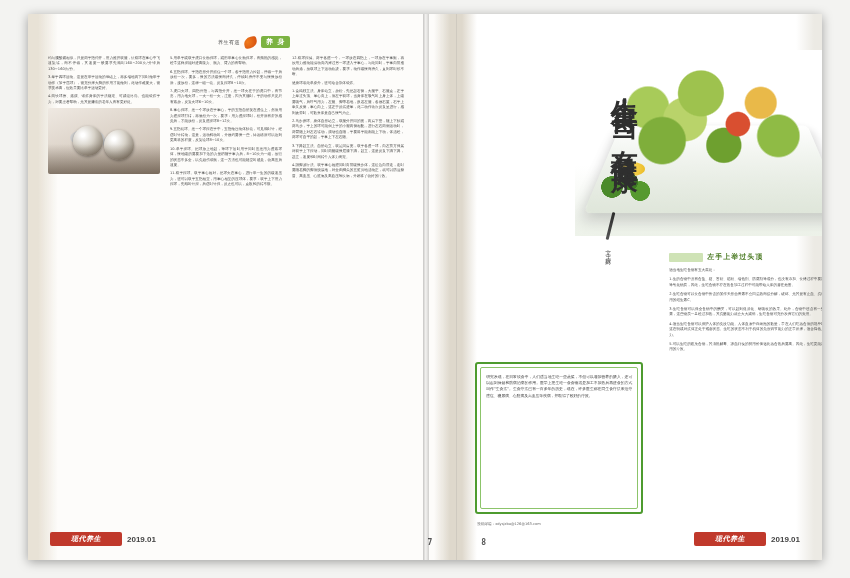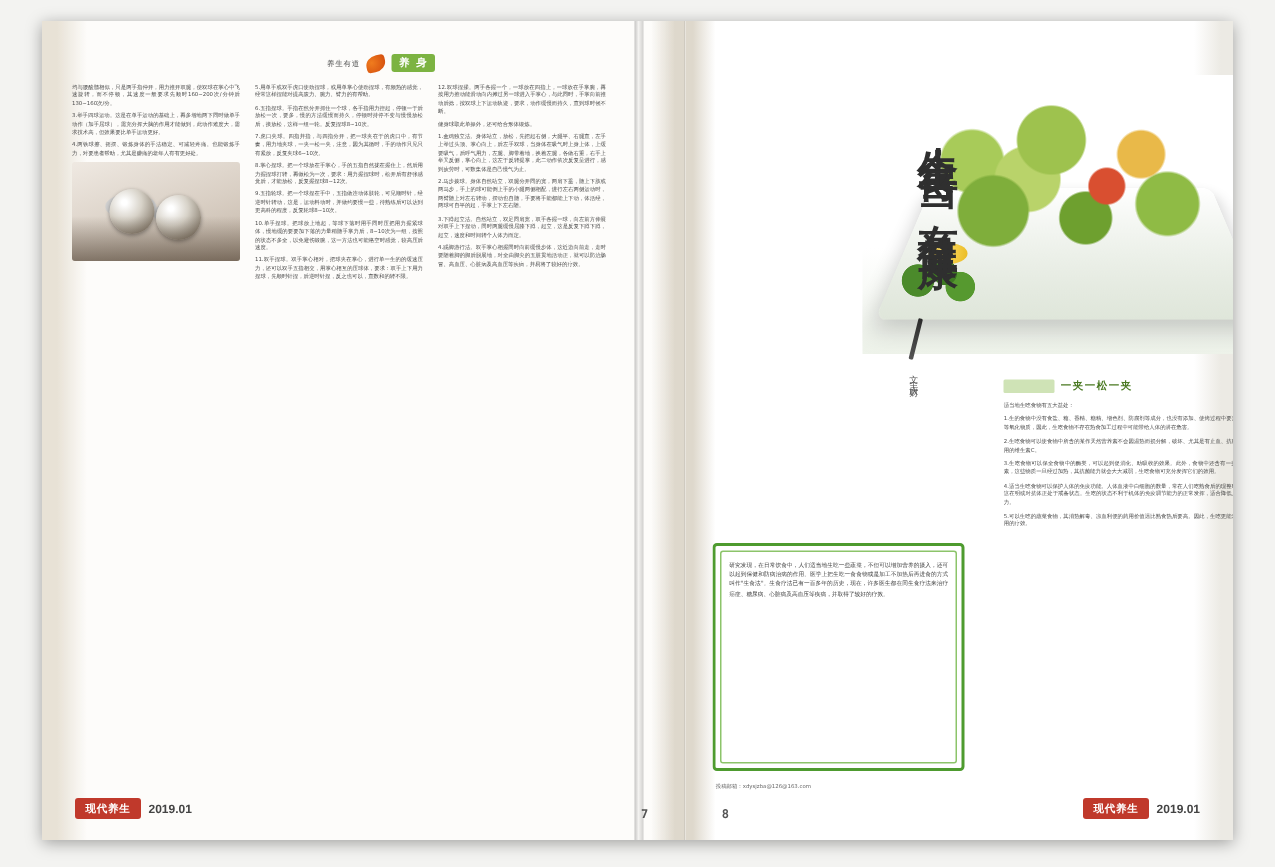--- a/index.html
+++ b/index.html
@@ -87,21 +87,21 @@
   .ball.b2{left:50%;top:22px;}
 
   
   .footer{
     position:absolute;bottom:14px;display:flex;align-items:center;gap:5px;
   }
   .footer-left{left:22px;}
   .footer-right{right:22px;flex-direction:row-reverse;}
   .mag-logo{
     background:#c0392b;color:#fff;font-size:7px;font-weight:bold;
-    padding:2px 7px;border-radius:2px;letter-spacing:.5px;
+    padding:2px 21px;border-radius:2px;letter-spacing:.5px;font-style:italic;
   }
   .issue{font-size:8px;color:#444;font-weight:bold;font-family:Liberation Sans, sans-serif;}
   .pgnum{
     position:absolute;bottom:13px;font-size:8px;color:#555;font-weight:bold;
     font-family:"DejaVu Sans Mono","Liberation Mono",monospace;
   }
   .pg-left{right:24px;}
   .pg-right{left:24px;}
 
   
@@ -239,21 +239,21 @@
       <div class="lemon"></div>
       <div class="herb"></div>
     </div>
 
     <div class="title-vert">生食得当，有益健康</div>
     <div class="pen"></div>
     <div class="byline">文 王庆财</div>
 
     <div class="sub-head">
       <span class="bar"></span>
-      <span class="t">一夹一松一夹</span>
+      <span class="t">左手上举过头顶</span>
     </div>
 
     <div class="rcol">
       <p class="rpara">适当地生吃食物有五大益处：</p>
       <p class="rpara">1.生的食物中没有食盐、糖、香精、糖精、增色剂、防腐剂等成分，也没有添加、使烤过程中要素的来并范等氧化物质，因此，生吃食物不存在热食加工过程中可能带给人体的潜在危害。</p>
       <p class="rpara">2.生吃食物可以使食物中所含的某作天然营养素不会因温热而损分解，破坏、尤其是有止血、抗癌、抗病作用的维生素C。</p>
       <p class="rpara">3.生吃食物可以保全食物中的酶类，可以起到促消化、助吸收的效果。此外，食物中还含有一些植物杀菌素，这些物质一旦经过加热，其抗菌能力就会大大减弱，生吃食物可充分发挥它们的效用。</p>
       <p class="rpara">4.适当生吃食物可以保护人体的免疫功能。人体血液中白细胞的数量，常在人们吃熟食后的现整时的增多，这在明或对抗体正处于戒备状态。生吃的状态不利于机体的免疫调节能力的正常发挥，适合降低人体免疫能力。</p>
       <p class="rpara">5.可以生吃的蔬菜食物，其消热解毒、凉血利便的药用价值远比熟食热后要高。因此，生吃更能发挥其适作用的疗效。</p>
     </div>

